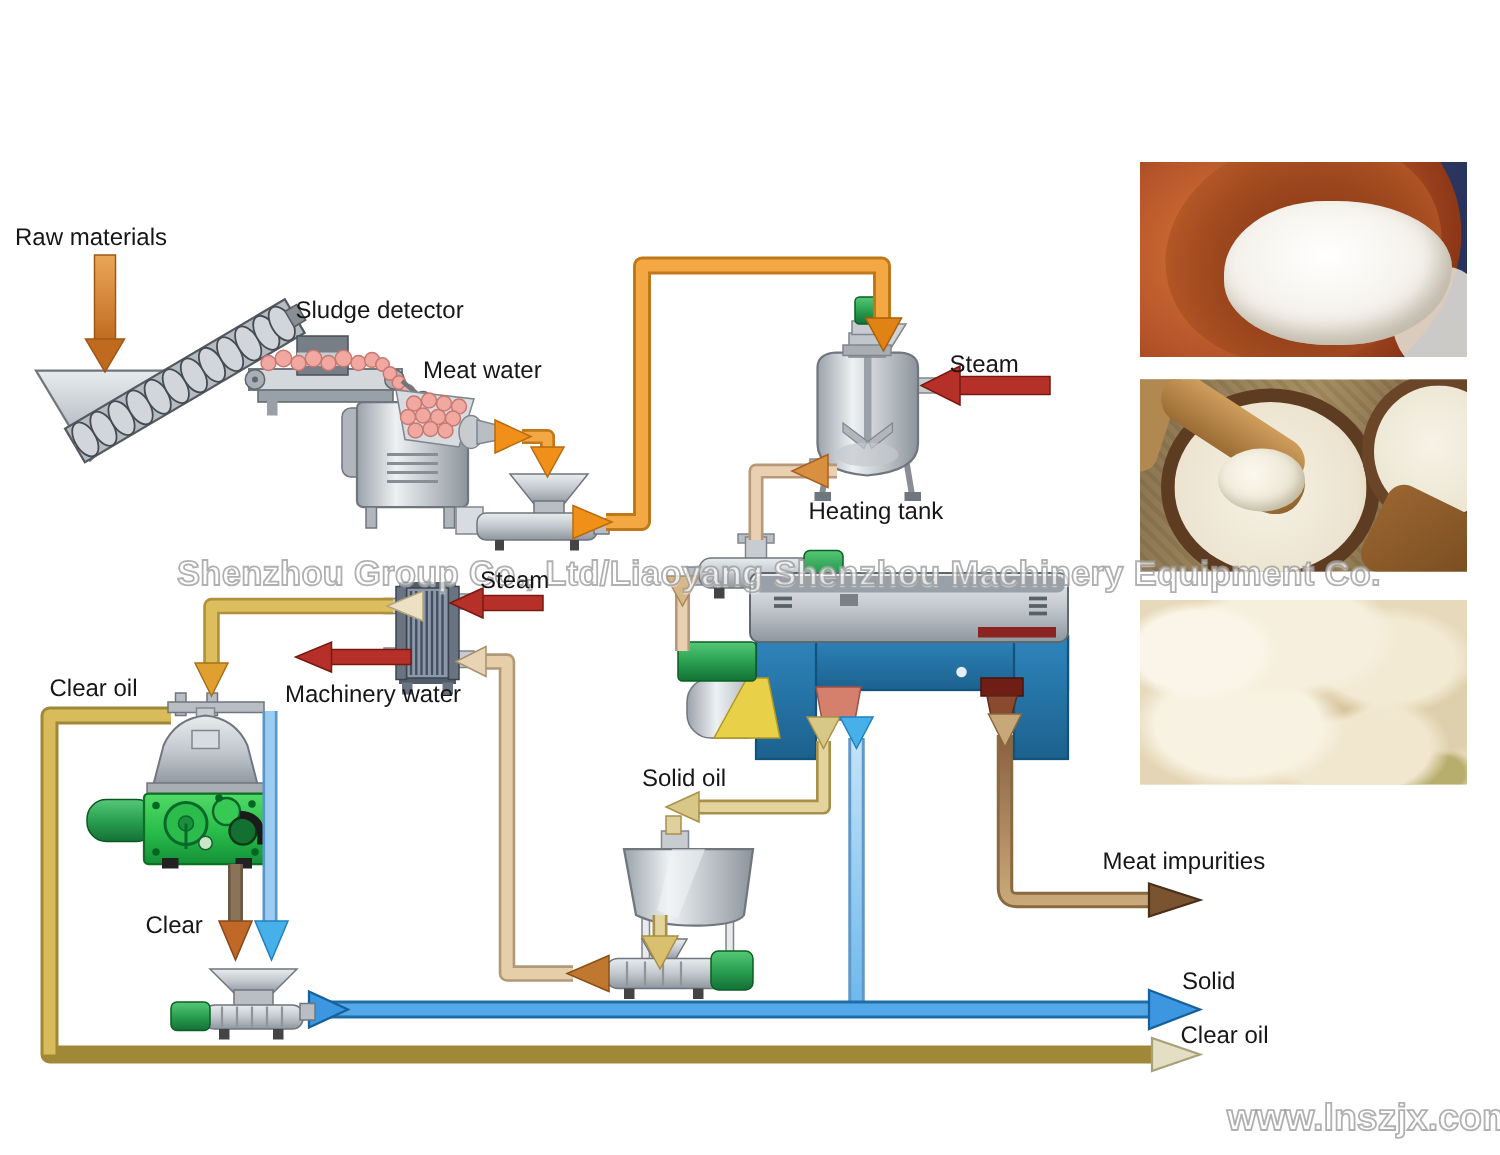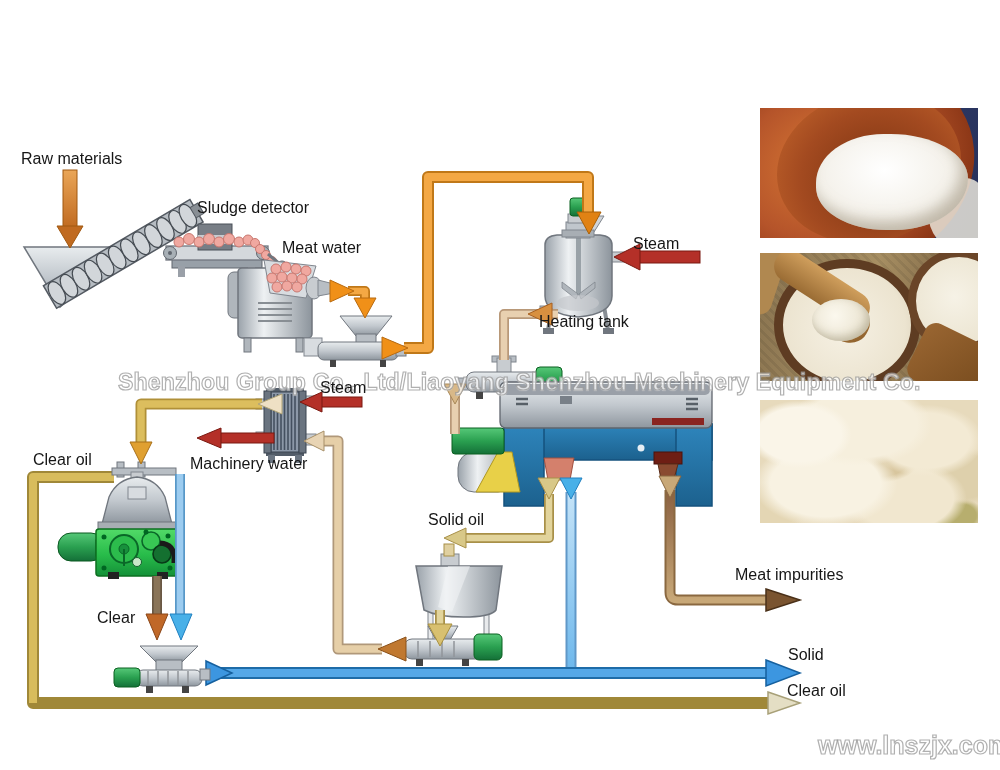--- a/index.html
+++ b/index.html
@@ -459,25 +459,25 @@
   <div class="pestle"></div>
   <div class="bowl"></div>
   <div class="scoop"></div>
   <div class="scoophead"></div>
   <div class="swirl"></div>
   <div class="bowl2"></div>
   <div class="wood"></div>
 </div>
 <div class="photo" id="photo3"></div>
 
-<div class="lbl" style="left:21px;top:150px">Raw materials</div>
+<div class="lbl" style="left:10px;top:150px">Raw materials</div>
 <div class="lbl" style="left:197px;top:199px">Sludge detector</div>
 <div class="lbl" style="left:282px;top:239px">Meat water</div>
 <div class="lbl" style="left:633px;top:235px">Steam</div>
-<div class="lbl" style="left:539px;top:313px">Heating tank</div>
+<div class="lbl" style="left:539px;top:333px">Heating tank</div>
 <div class="lbl" style="left:320px;top:379px">Steam</div>
 <div class="lbl" style="left:190px;top:455px">Machinery water</div>
 <div class="lbl" style="left:33px;top:451px">Clear oil</div>
 <div class="lbl" style="left:97px;top:609px">Clear</div>
 <div class="lbl" style="left:428px;top:511px">Solid oil</div>
 <div class="lbl" style="left:735px;top:566px">Meat impurities</div>
 <div class="lbl" style="left:788px;top:646px">Solid</div>
 <div class="lbl" style="left:787px;top:682px">Clear oil</div>
 
 </div>

